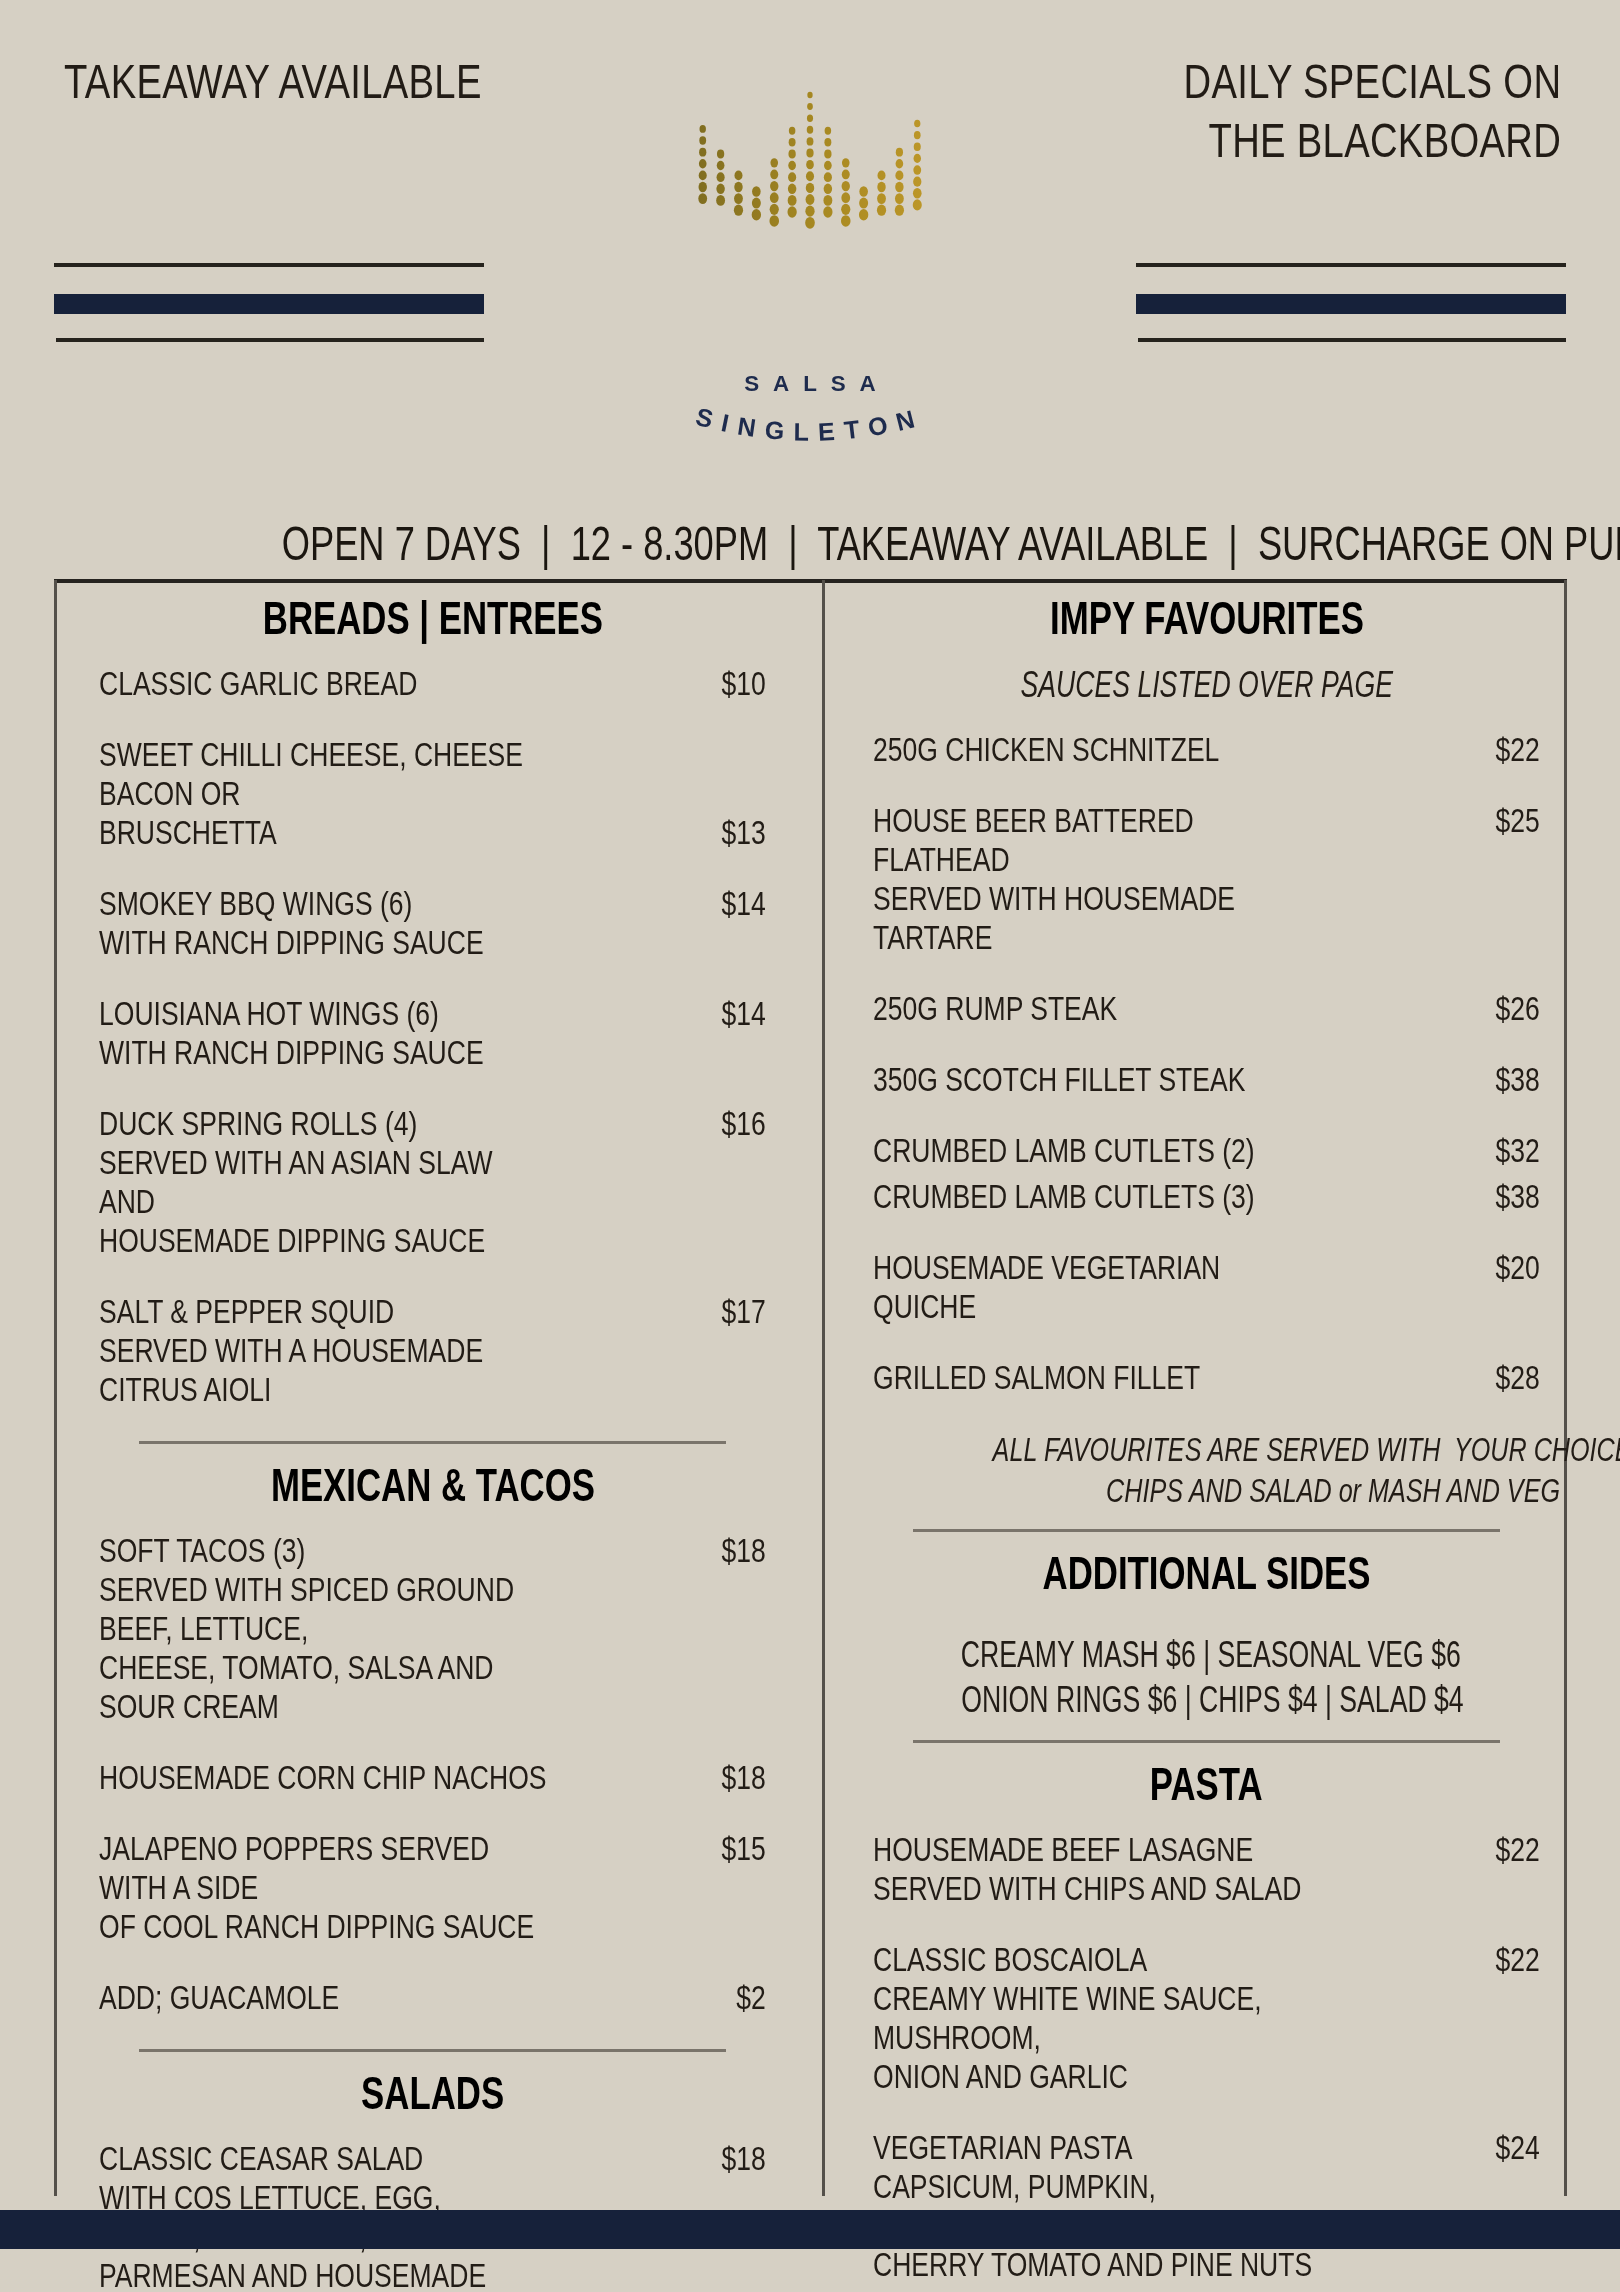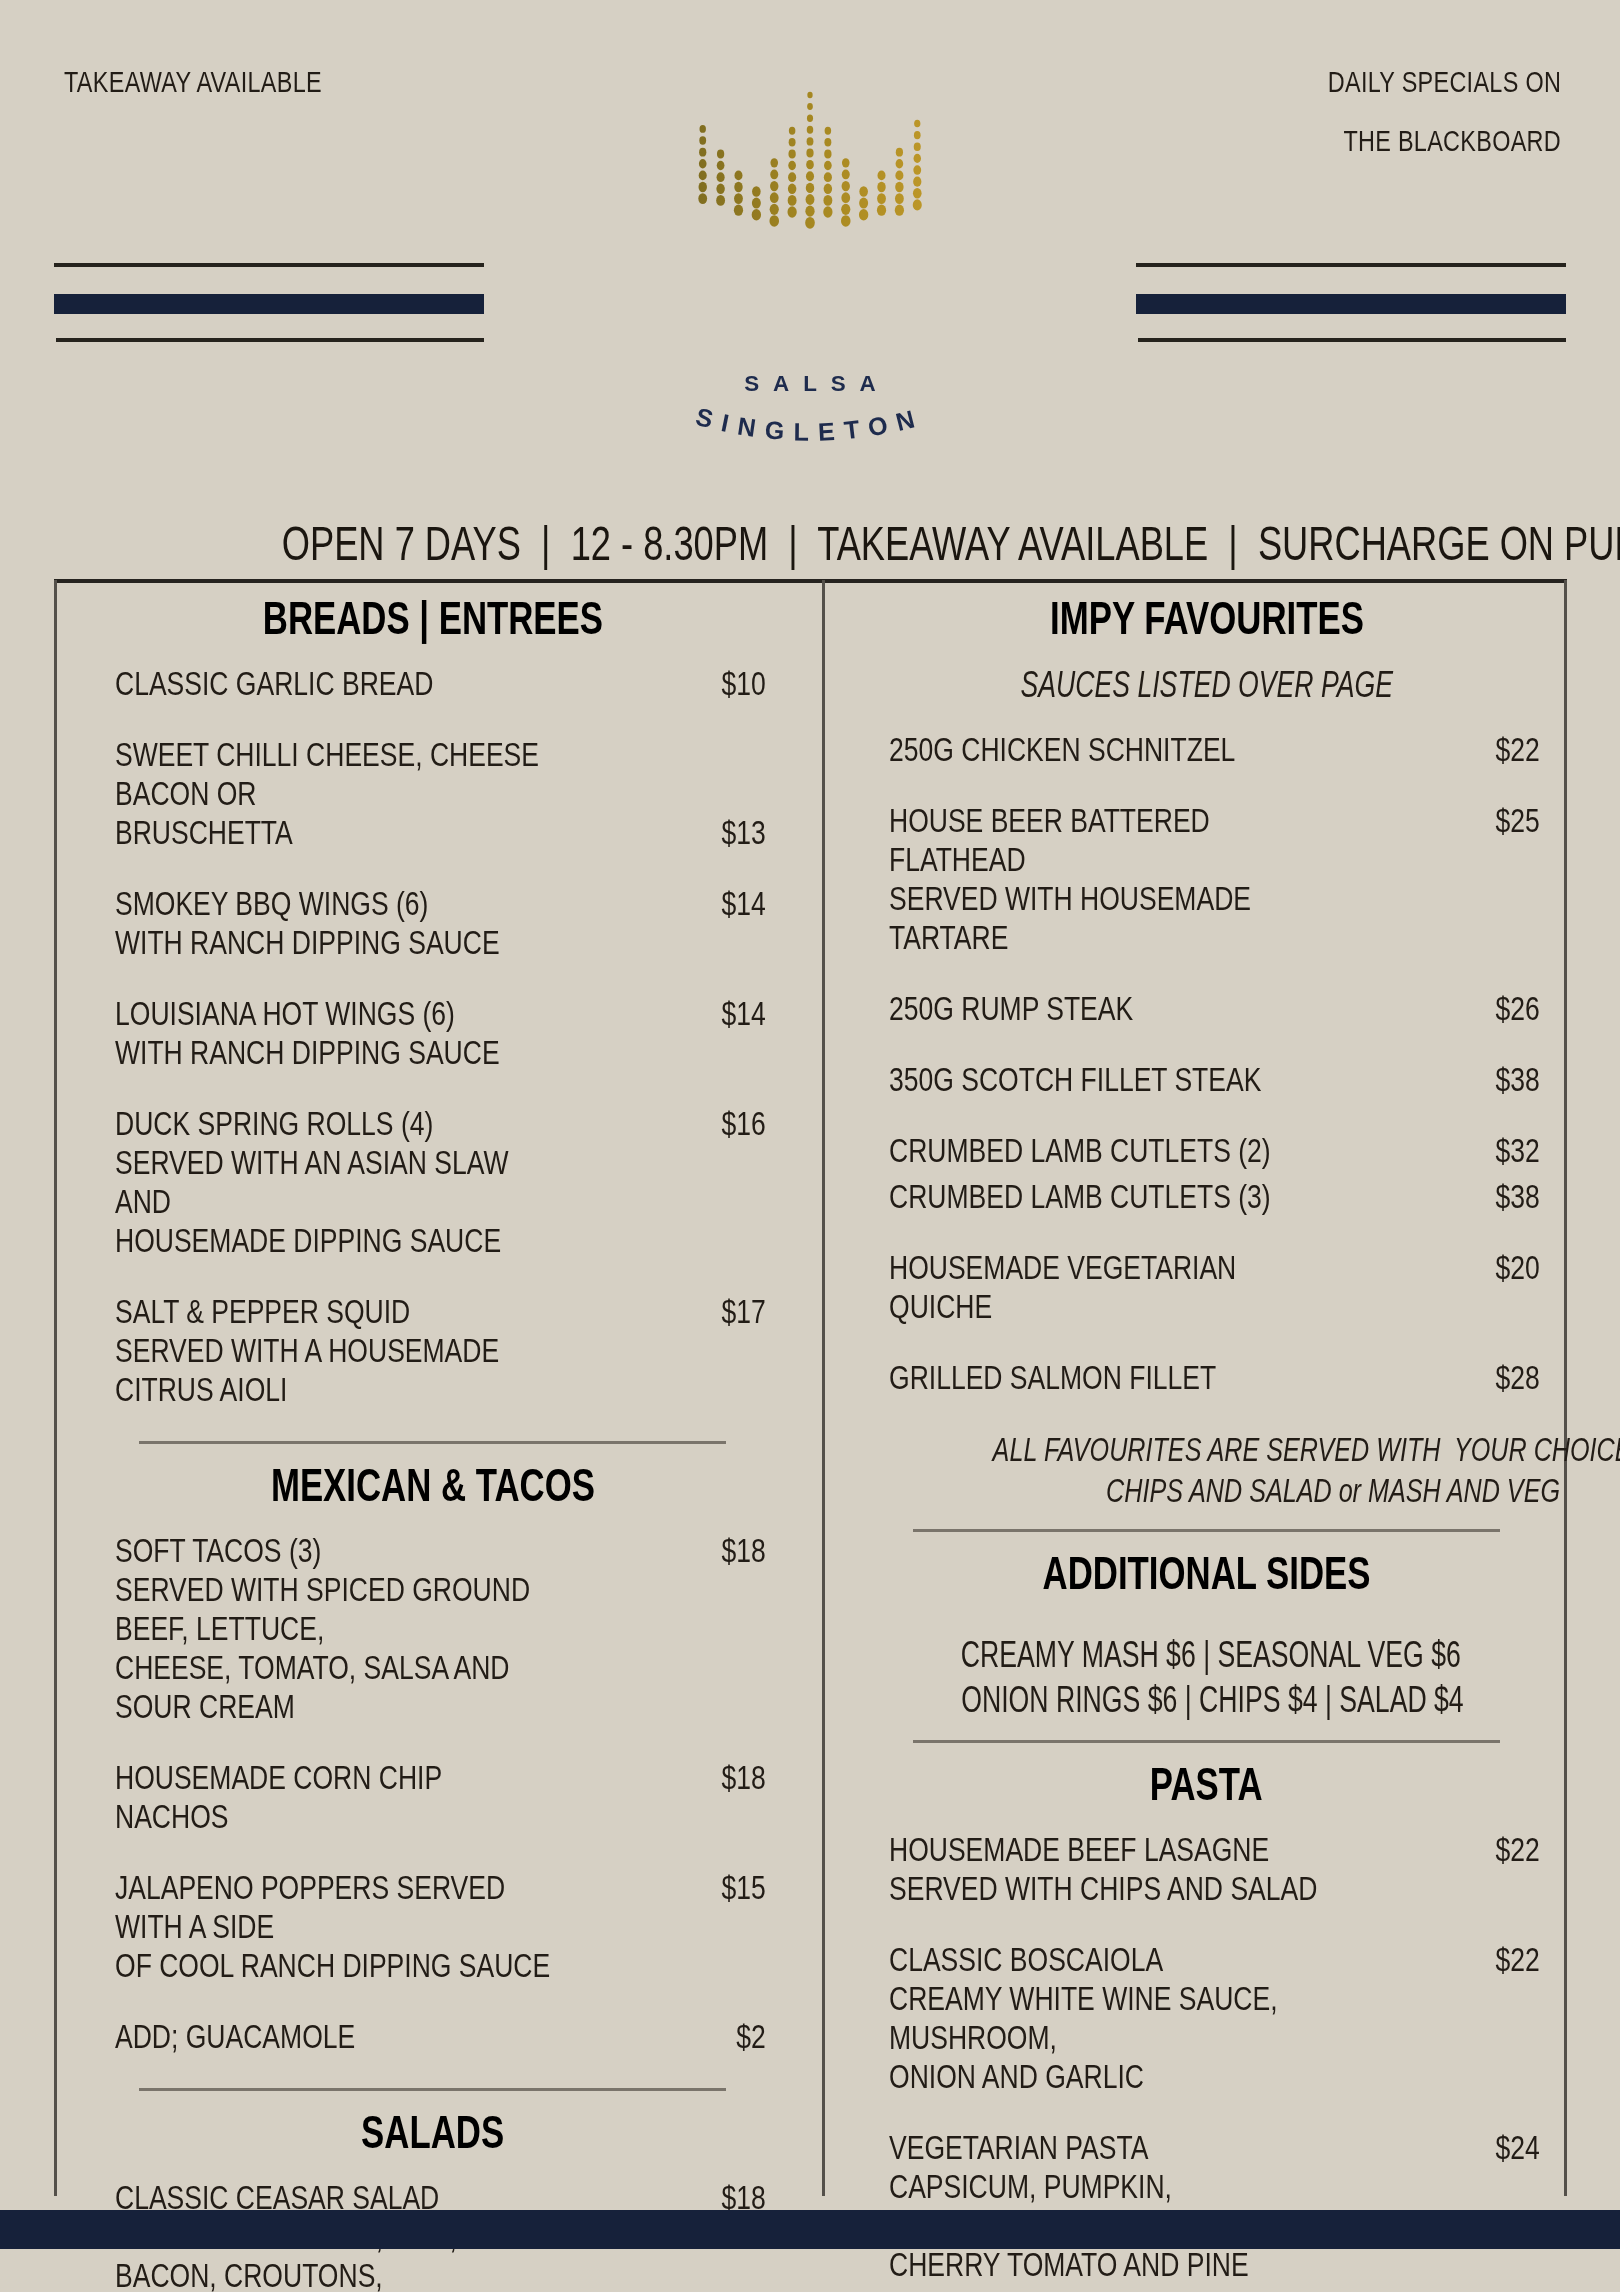--- a/index.html
+++ b/index.html
@@ -5,21 +5,21 @@
   html,body{margin:0;padding:0;}
   body{background:#b9b3a6;font-family:"Liberation Sans",sans-serif;}
   .page{position:relative;width:1620px;height:2293px;background:#d6d0c4;overflow:hidden;margin:0 auto;color:#221c16;}
 
   
   .cond{display:inline-block;transform:scaleX(.78);transform-origin:0 50%;white-space:pre-line;}
   .cond-r{display:inline-block;transform:scaleX(.78);transform-origin:100% 50%;white-space:pre;}
   .cond-c{display:inline-block;transform:scaleX(.74);transform-origin:50% 50%;white-space:pre;}
 
   
-  .corner{position:absolute;top:52px;font-size:30px;line-height:59px;font-weight:500;letter-spacing:0.4px;}
+  .corner{position:absolute;top:52px;font-size:49px;line-height:59px;font-weight:500;letter-spacing:0.4px;}
   .corner.left{left:64px;text-align:left;}
   .corner.right{right:59px;text-align:right;}
   .corner .ln{display:block;}
 
   
   .crown{position:absolute;top:77px;left:50%;transform:translateX(-50%);}
   .brand{position:absolute;top:238px;left:0;width:100%;text-align:center;
          font-family:"Liberation Serif",serif;font-weight:700;font-size:93px;line-height:100px;
          color:#1e2b4d;letter-spacing:.19em;text-indent:.19em;
          text-shadow:3.6px 4.5px 2.7px rgba(45,38,28,.35);}
@@ -44,21 +44,21 @@
 
   
   .col{position:absolute;top:580px;width:667px;}
   .col.left{left:99px;}
   .col.right{left:873px;}
 
   .sec-h{text-align:center;font-size:47px;line-height:50px;font-weight:700;color:#000000;margin:12.5px 0 21.5px;}
   .sec-h.after{margin-top:16px;text-align:center;}
   .sub-i{text-align:center;font-style:italic;font-size:36px;line-height:41px;margin:0 0 25px;}
   .row{display:flex;justify-content:center;align-items:flex-start;
-       font-size:34px;line-height:39px;margin-bottom:32px;margin-left:16px;}
+       font-size:34px;line-height:39px;margin-bottom:32px;}
   .row.bottom{align-items:flex-end;}
   .row.tight{margin-bottom:7.2px;}
   .row .name{flex:1 1 auto;}
   .row .price{flex:0 0 auto;min-width:90px;text-align:right;}
   .nl{display:block;}
   .divider{height:2.7px;background:#7a746b;width:88%;margin:18px auto 0;}
   .note{text-align:center;font-style:italic;font-size:34px;line-height:41px;margin:30px 0 0;}
   .sides-lines{text-align:left;font-size:36px;line-height:45px;margin-top:34px;}
   .sides-lines .ln{display:block;}
   .fav-note{margin:27px 0 0;}

